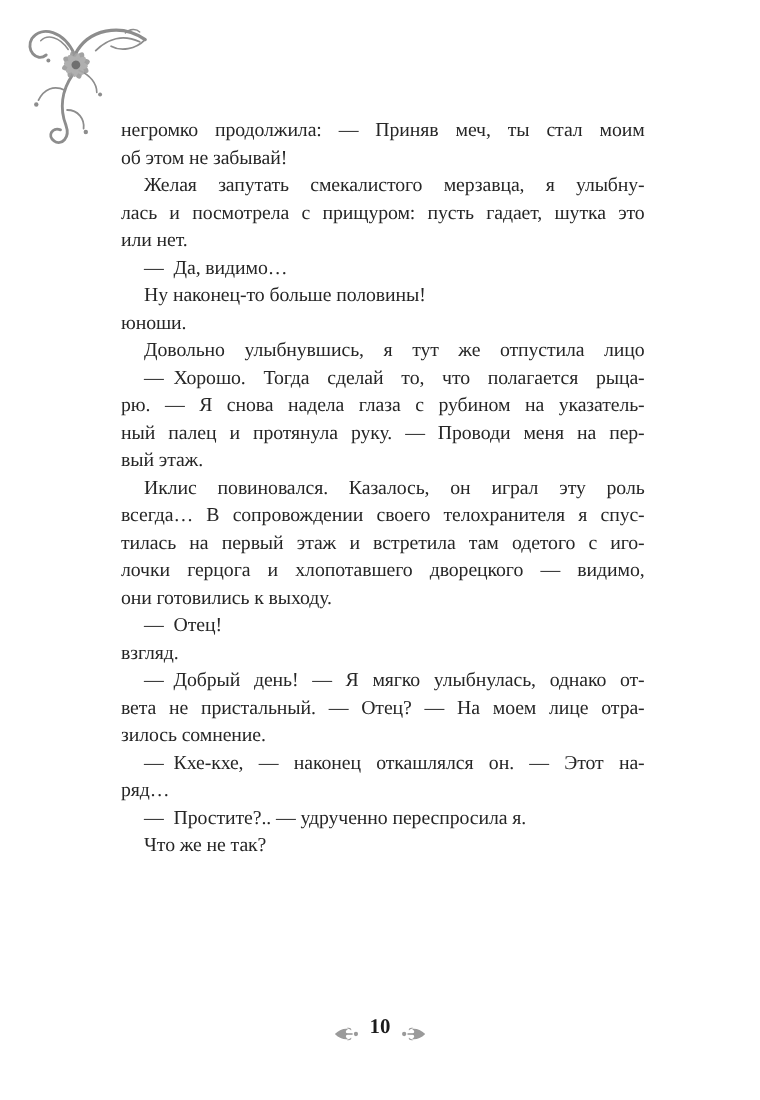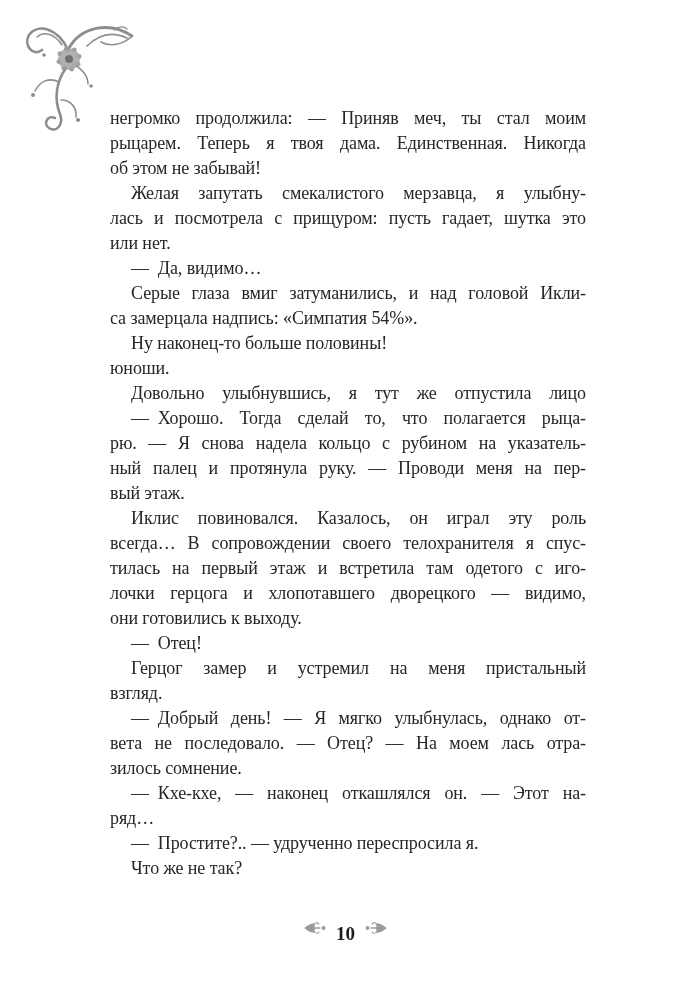--- a/index.html
+++ b/index.html
@@ -21,21 +21,21 @@
     font-size:18px;line-height:25px;
     letter-spacing:-0.1px;
     color:#262626;
   }
   .para{margin:0;padding:0;}
   .ln{display:block;text-align:justify;text-align-last:justify;white-space:nowrap;}
   .ln.last{text-align-last:left;}
   .ln.ind{text-indent:21px;}
   .footer{
     position:absolute;left:0;top:921px;width:691px;height:26px;
-    display:flex;justify-content:center;align-items:flex-start;gap:9px;
+    display:flex;justify-content:center;align-items:flex-end;gap:9px;
   }
   .page-number{
     font-size:19px;font-weight:700;color:#1b1b1b;
     line-height:26px;
   }
   .fleuron{width:24px;height:14px;display:block;}
   .fleuron.right{transform:scaleX(-1);}
 </style>
 </head>
 <body>
@@ -72,65 +72,59 @@
         <ellipse rx="11" ry="4" transform="rotate(112)" fill="#a8a8a8"></ellipse>
         <ellipse rx="11" ry="4" transform="rotate(157)" fill="#a8a8a8"></ellipse>
       </g>
       <circle r="4" fill="#6f6f6f"></circle>
     </g>
   </svg>
 
   <main class="text-block">
     <p class="para">
       <span class="ln">негромко продолжила: — Приняв меч, ты стал моим</span>
-      <span class="ln">рыцарем. Теперь я твоя дама. Единственная. Никогда</span>
       <span class="ln last">об этом не забывай!</span>
     </p>
     <p class="para">
       <span class="ln ind">Желая запутать смекалистого мерзавца, я улыбну-</span>
       <span class="ln">лась и посмотрела с прищуром: пусть гадает, шутка это</span>
       <span class="ln last">или нет.</span>
     </p>
     <p class="para">
       <span class="ln ind last">— Да, видимо…</span>
     </p>
     <p class="para">
-      <span class="ln ind">Серые глаза вмиг затуманились, и над головой Икли-</span>
-      <span class="ln last">са замерцала надпись: «Симпатия 54%».</span>
-    </p>
-    <p class="para">
       <span class="ln ind last">Ну наконец-то больше половины!</span>
     </p>
     <p class="para">
       <span class="ln last">юноши.</span>
       <span class="ln ind">Довольно улыбнувшись, я тут же отпустила лицо</span>
     </p>
     <p class="para">
       <span class="ln ind">— Хорошо. Тогда сделай то, что полагается рыца-</span>
-      <span class="ln">рю. — Я снова надела кольцо с рубином на указатель-</span>
+      <span class="ln">рю. — Я снова надела глаза с рубином на указатель-</span>
       <span class="ln">ный палец и протянула руку. — Проводи меня на пер-</span>
       <span class="ln last">вый этаж.</span>
     </p>
     <p class="para">
       <span class="ln ind">Иклис повиновался. Казалось, он играл эту роль</span>
       <span class="ln">всегда… В сопровождении своего телохранителя я спус-</span>
       <span class="ln">тилась на первый этаж и встретила там одетого с иго-</span>
       <span class="ln">лочки герцога и хлопотавшего дворецкого — видимо,</span>
       <span class="ln last">они готовились к выходу.</span>
     </p>
     <p class="para">
       <span class="ln ind last">— Отец!</span>
     </p>
     <p class="para">
-      <span class="ln ind">Герцог замер и устремил на меня пристальный</span>
       <span class="ln last">взгляд.</span>
     </p>
     <p class="para">
       <span class="ln ind">— Добрый день! — Я мягко улыбнулась, однако от-</span>
-      <span class="ln">вета не последовало. — Отец? — На моем лась отра-</span>
+      <span class="ln">вета не пристальный. — Отец? — На моем лице отра-</span>
       <span class="ln last">зилось сомнение.</span>
     </p>
     <p class="para">
       <span class="ln ind">— Кхе-кхе, — наконец откашлялся он. — Этот на-</span>
       <span class="ln last">ряд…</span>
     </p>
     <p class="para">
       <span class="ln ind last">— Простите?.. — удрученно переспросила я.</span>
     </p>
     <p class="para">

